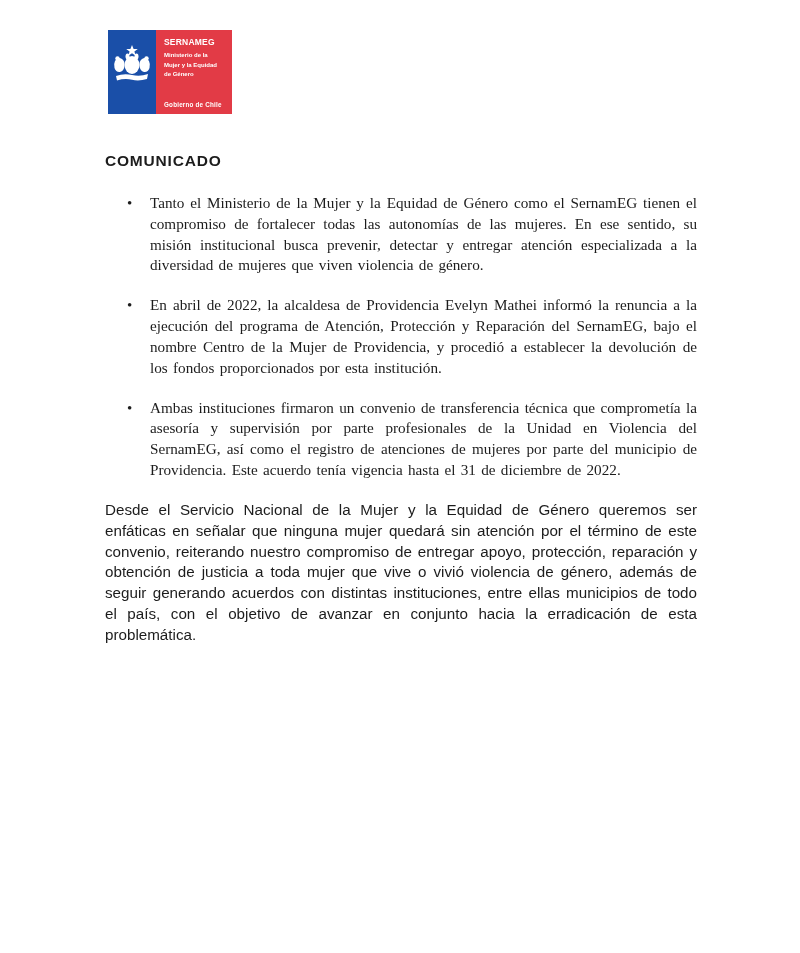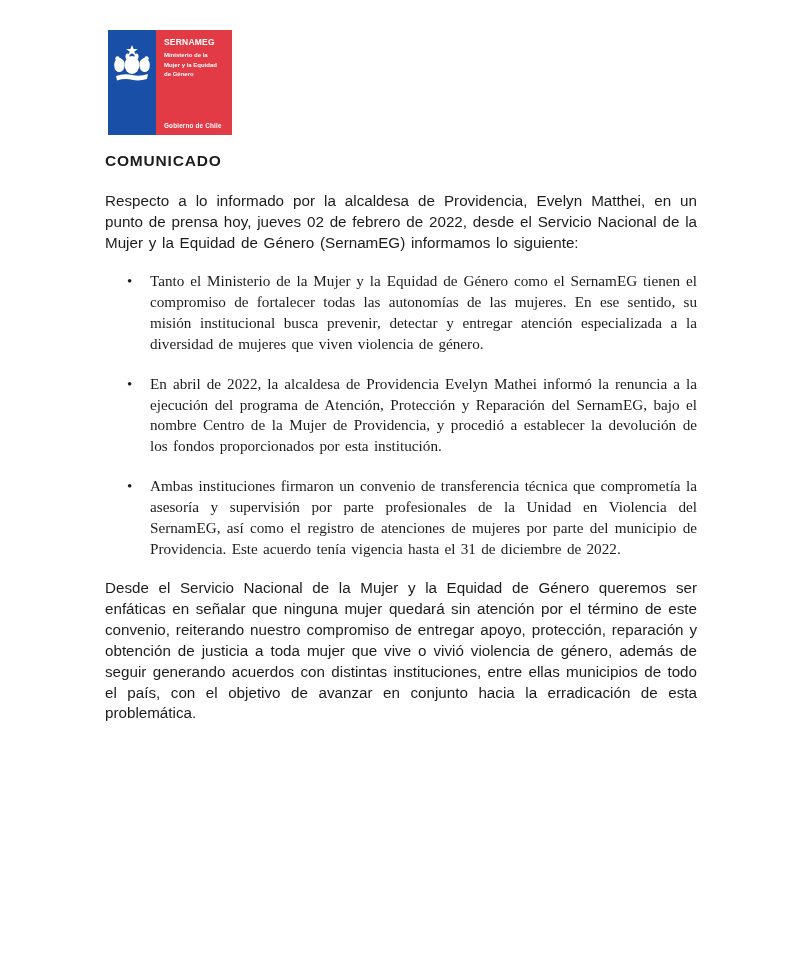--- a/index.html
+++ b/index.html
@@ -16,21 +16,21 @@
     color: #1c1c1c;
     overflow: hidden;
   }
 
   
   .logo {
     position: absolute;
     left: 108px;
     top: 30px;
     width: 124px;
-    height: 105px;
+    height: 84px;
     display: flex;
     justify-content: space-between;
   }
   .logo-blue {
     width: 48px;
     height: 100%;
     position: relative;
     flex: 0 0 48px;
   }
   .logo-blue svg {
@@ -143,21 +143,20 @@
         <div class="ministry-line">Mujer y la Equidad</div>
         <div class="ministry-line">de Género</div>
       </div>
       <div class="logo-footer">Gobierno de Chile</div>
     </div>
   </div>
 
   <div class="content">
     <h1 class="doc-title">COMUNICADO</h1>
 
-    <p class="para">Respecto a lo informado por la alcaldesa de Providencia, Evelyn Matthei, en un punto de prensa hoy, jueves 02 de febrero de 2022, desde el Servicio Nacional de la Mujer y la Equidad de Género (SernamEG) informamos lo siguiente:</p>
 
     <ul class="bullets">
       <li>Tanto el Ministerio de la Mujer y la Equidad de Género como el SernamEG tienen el compromiso de fortalecer todas las autonomías de las mujeres. En ese sentido, su misión institucional busca prevenir, detectar y entregar atención especializada a la diversidad de mujeres que viven violencia de género.</li>
       <li>En abril de 2022, la alcaldesa de Providencia Evelyn Mathei informó la renuncia a la ejecución del programa de Atención, Protección y Reparación del SernamEG, bajo el nombre Centro de la Mujer de Providencia, y procedió a establecer la devolución de los fondos proporcionados por esta institución.</li>
       <li>Ambas instituciones firmaron un convenio de transferencia técnica que comprometía la asesoría y supervisión por parte profesionales de la Unidad en Violencia del SernamEG, así como el registro de atenciones de mujeres por parte del municipio de Providencia. Este acuerdo tenía vigencia hasta el 31 de diciembre de 2022.</li>
     </ul>
 
     <p class="para closing">Desde el Servicio Nacional de la Mujer y la Equidad de Género queremos ser enfáticas en señalar que ninguna mujer quedará sin atención por el término de este convenio, reiterando nuestro compromiso de entregar apoyo, protección, reparación y obtención de justicia a toda mujer que vive o vivió violencia de género, además de seguir generando acuerdos con distintas instituciones, entre ellas municipios de todo el país, con el objetivo de avanzar en conjunto hacia la erradicación de esta problemática.</p>
   </div>
 

